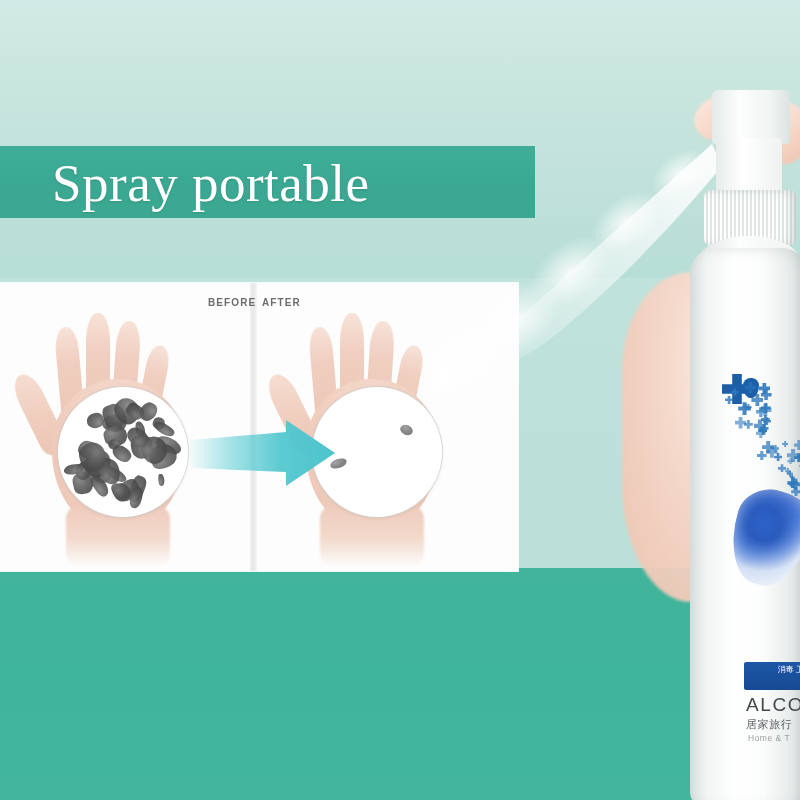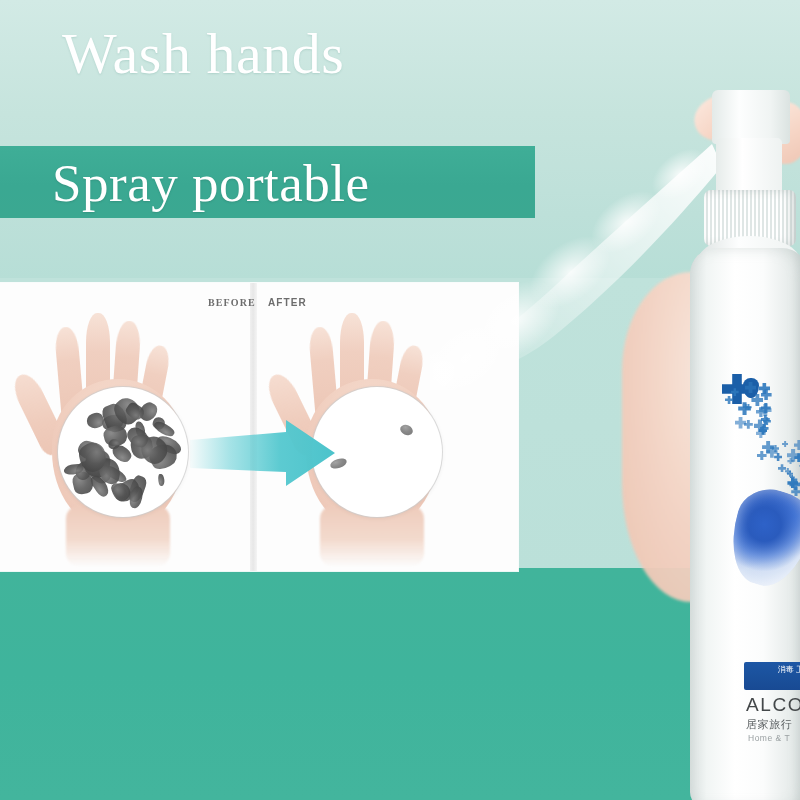--- a/index.html
+++ b/index.html
@@ -93,22 +93,22 @@
   }
 
   .cap-label {
     position: absolute;
     font-family: "Liberation Sans", sans-serif;
     font-size: 10px;
     font-weight: bold;
     letter-spacing: 1.1px;
     color: #6d6d6d;
   }
-  .cap-before { left: 208px; top: 14px; font-family: Liberation Serif, serif; }
-  .cap-after  { left: 268px; top: 14px; }
+  .cap-before { left: 208px; top: 14px; }
+  .cap-after  { left: 262px; top: 14px; }
 
   
   .hand {
     position: absolute;
     width: 200px;
     height: 250px;
   }
   .hand-before { left: 18px; top: 26px; }
   .hand-after  { left: 272px; top: 26px; }
 
@@ -356,21 +356,20 @@
 </style>
 </head>
 <body>
 
 <div id="ad">
 
   <div class="bg-upper"></div>
   <div class="bg-mid"></div>
   <div class="bg-lower"></div>
 
-  <div class="headline">Wash hands</div>
   <div class="band"></div>
   <div class="band-text">Spray portable</div>
 
   <div class="panel">
     <div class="panel-divider"></div>
 
     <div class="cap-label cap-before">BEFORE</div>
     <div class="cap-label cap-after">AFTER</div>
 
     <div class="hand hand-before">

